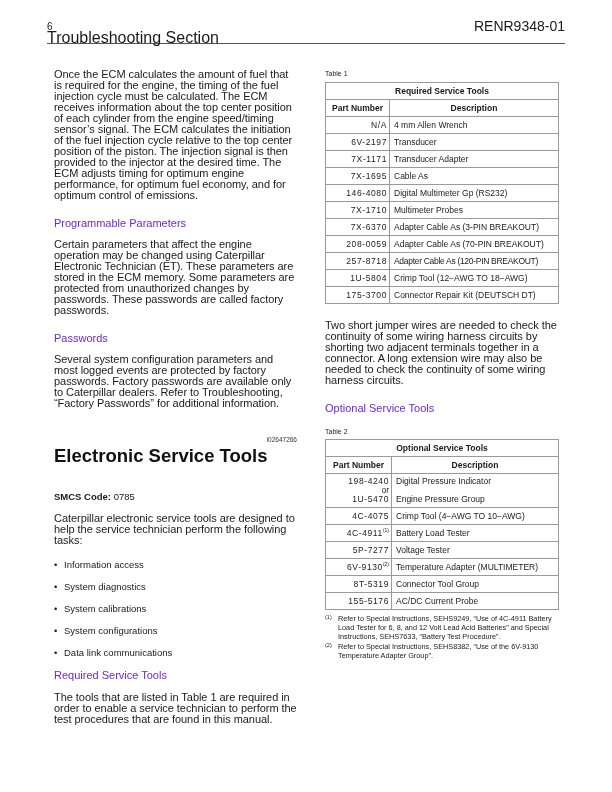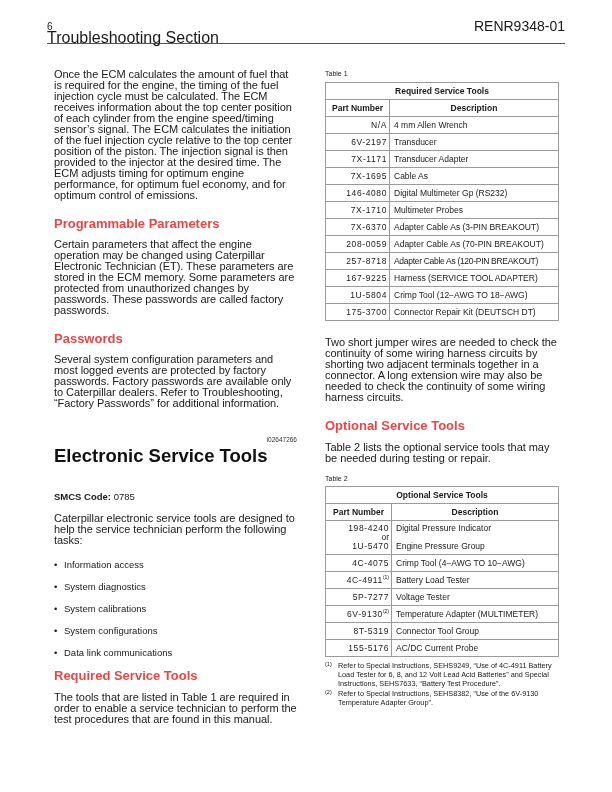--- a/index.html
+++ b/index.html
@@ -9,21 +9,21 @@
   .hdr { position: absolute; left: 47px; top: 21px; width: 518px; height: 23px; border-bottom: 1px solid #555; }
   .hdr .pg { position: absolute; left: 0; top: 0; font-size: 10px; line-height: 11px; }
   .hdr .sec { position: absolute; left: 0; top: 11px; font-size: 16px; line-height: 11px; }
   .hdr .doc { position: absolute; right: 0; top: 0; font-size: 14px; line-height: 11px; }
 
   .col { position: absolute; }
   .left { left: 54px; top: 69px; width: 243px; }
   .right { left: 325px; top: 69px; width: 236px; }
 
   p.body { font-size: 11px; line-height: 11px; letter-spacing: -0.05px; }
-  h2 { font-size: 13px; font-weight: bold; line-height: 17px; color: #ef4444; }
+  h2 { font-size: 11px; font-weight: normal; line-height: 17px; color: #6d28d9; }
   h1 { font-size: 18.5px; font-weight: bold; line-height: 21px; color: #111; }
 
   .ref { font-size: 6.5px; text-align: right; line-height: 8px; color: #333; }
   .smcs { font-size: 9.5px; line-height: 11px; }
   .smcs b { font-weight: bold; }
 
   ul.tasks { list-style: none; }
   ul.tasks li { font-size: 9.5px; line-height: 11px; position: relative; padding-left: 10px; margin-bottom: 11px; }
   ul.tasks li .bul { position: absolute; left: 0; top: 0; }
 
@@ -113,38 +113,33 @@
         </tr>
     <tr>
           <td class="pn">208-0059</td>
           <td>Adapter Cable As (70-PIN BREAKOUT)</td>
         </tr>
     <tr>
           <td class="pn">257-8718</td>
           <td style="letter-spacing:-0.3px;">Adapter Cable As (120-PIN BREAKOUT)</td>
         </tr>
     <tr>
-          <td class="pn">167-9225</td>
-          <td>Harness (SERVICE TOOL ADAPTER)</td>
-        </tr>
-    <tr>
           <td class="pn">1U-5804</td>
           <td>Crimp Tool (12−AWG TO 18−AWG)</td>
         </tr>
     <tr>
           <td class="pn">175-3700</td>
           <td>Connector Repair Kit (DEUTSCH DT)</td>
         </tr>
   </tbody>
     </table>
 
   <p class="body" style="margin-top:16px;">Two short jumper wires are needed to check the continuity of some wiring harness circuits by shorting two adjacent terminals together in a connector. A long extension wire may also be needed to check the continuity of some wiring harness circuits.</p>
 
   <h2 style="margin-top:14px;">Optional Service Tools</h2>
-  <p class="body" style="margin-top:8px;">Table 2 lists the optional service tools that may be needed during testing or repair.</p>
 
   <div class="tcap" style="margin-top:10px;">Table 2</div>
   <table class="tools" style="margin-top:3px;">
     <tbody>
         <tr>
       <th colspan="2">Optional Service Tools</th>
     </tr>
     <tr>
       <th style="width:66px; white-space:nowrap;">Part Number</th>
       <th>Description</th>

